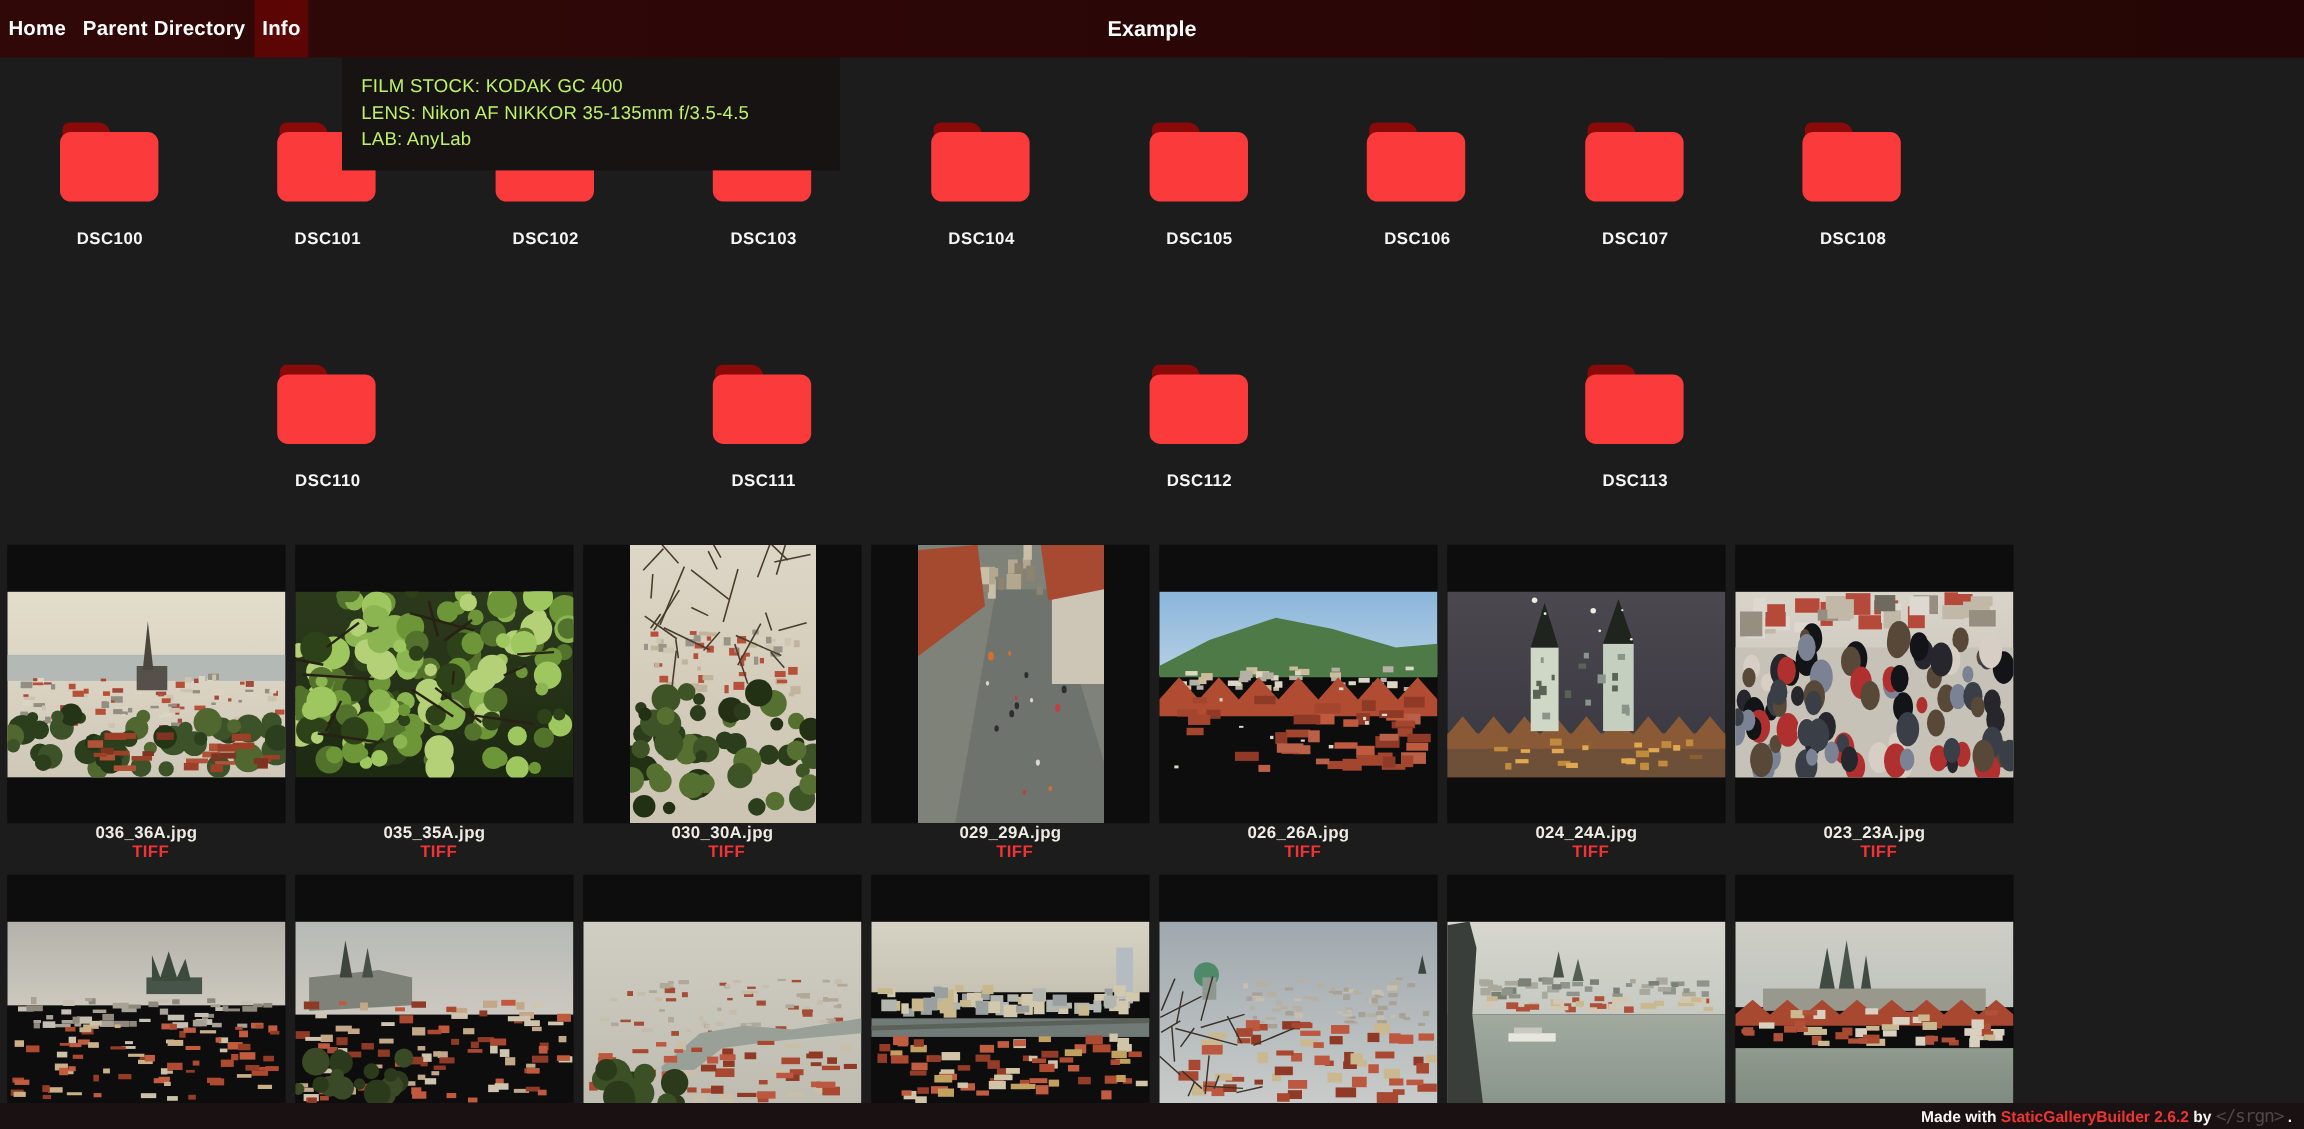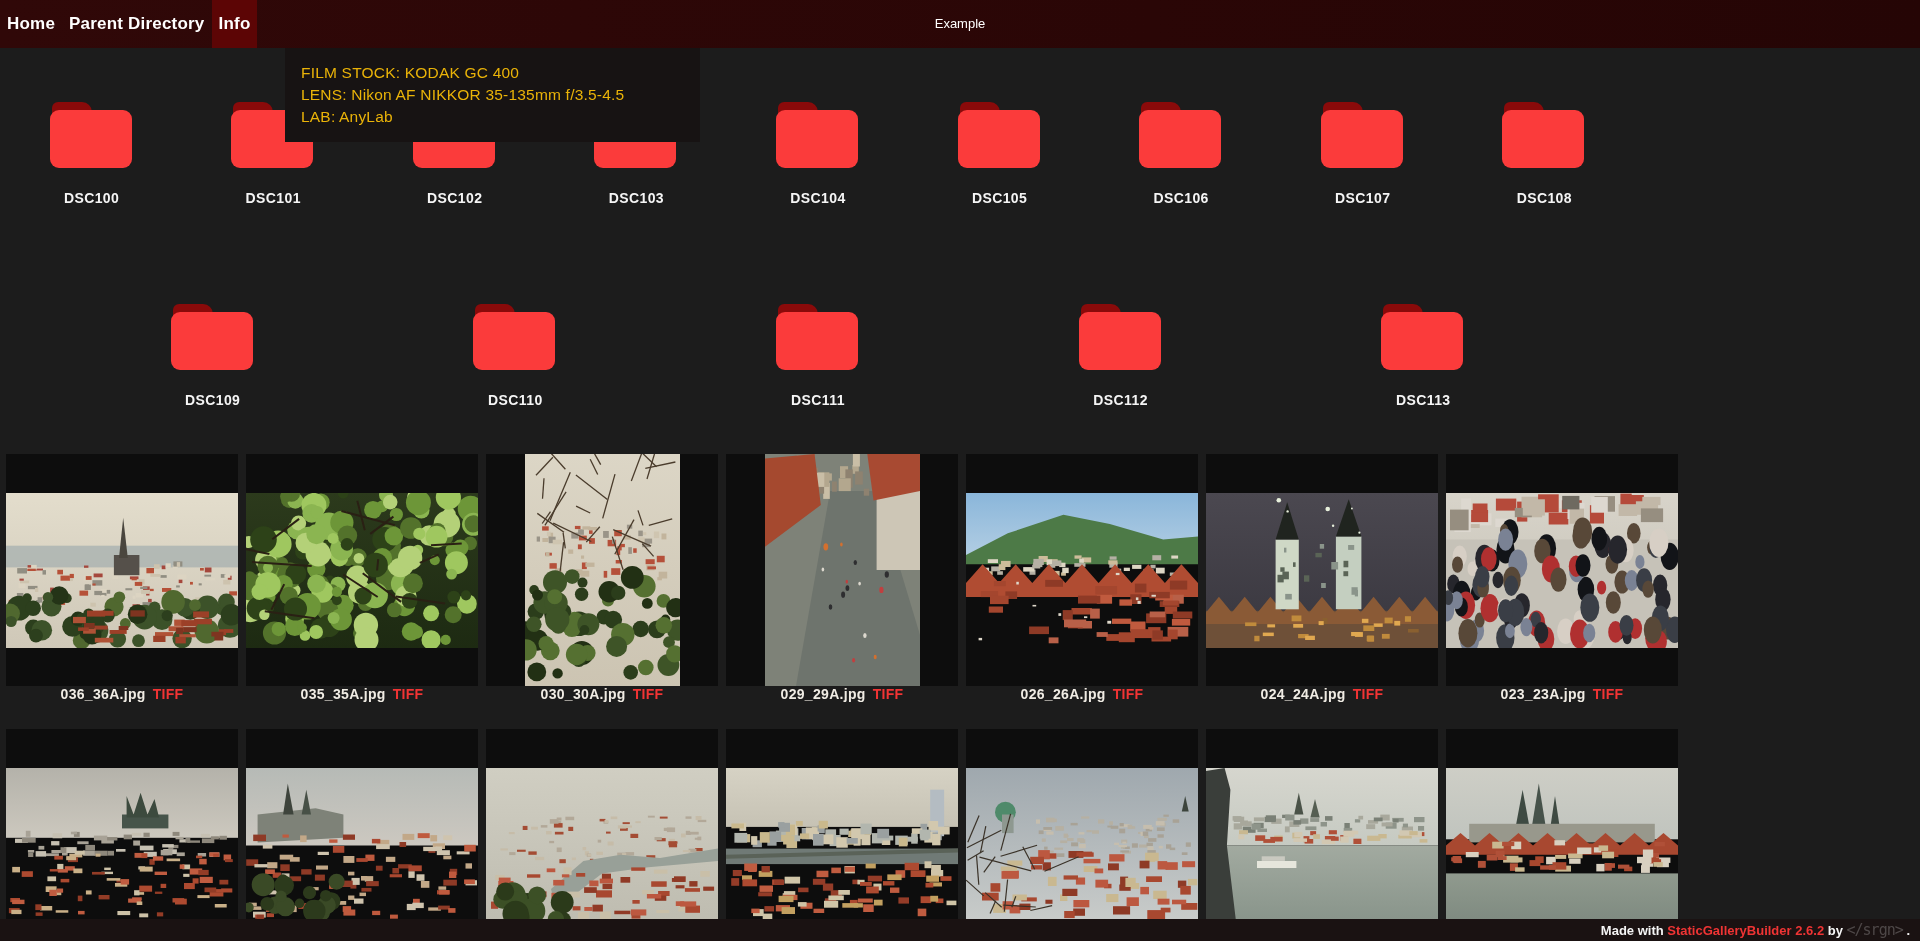--- a/index.html
+++ b/index.html
@@ -16,26 +16,26 @@
     display:flex; align-items:stretch; z-index:50;
   }
   .nav-item {
     padding:0 7px; line-height:48px; color:#ffffff;
     font-weight:bold; font-size:17px; letter-spacing:.2px; cursor:pointer;
     white-space:nowrap;
   }
   .nav-item.active { background:var(--nav-active,#5c0505); }
   .nav-title {
     position:absolute; left:50%; top:0; transform:translateX(-50%);
-    line-height:48px; color:#ffffff; font-weight:normal; font-size:13px;
+    line-height:48px; color:#ffffff; font-weight:bold; font-size:18px;
   }
   
   .info-panel {
     position:absolute; left:285px; top:48px; width:415px;
-    background:var(--panel-bg,#171313); color:#eab308;
+    background:var(--panel-bg,#171313); color:#bef264;
     font-size:15.5px; line-height:22px; padding:14px 16px;
     z-index:40; letter-spacing:.2px;
   }
   
   .folders {
     display:flex; flex-wrap:wrap; justify-content:space-evenly;
     width:1636px; padding-top:2px;
   }
   .folder-item {
     width:180px; height:154px; margin:24px 0;
@@ -58,22 +58,22 @@
   
   .gallery { display:flex; flex-wrap:wrap; padding-left:6px; width:1920px; }
   .photo-item { width:232px; margin:0 8px 13px 0; }
   .photo-card {
     width:232px; height:232px; background:var(--card-bg,#0d0d0d);
     display:flex; align-items:center; justify-content:center;
     cursor:pointer; overflow:hidden;
   }
   .photo-card svg { display:block; }
   .photo-caption {
-    height:30px; display:flex; justify-content:center;
-    font-size:14px; font-weight:bold; color:#f0ece4; letter-spacing:.3px;
+    height:30px; display:flex; align-items:center; justify-content:center;
+    font-size:14px; font-weight:bold; color:#f0ece4; letter-spacing:.3px;flex-direction:column;
   }
   .caption-tag { color:var(--accent,#f03434); margin-left:7px; }
   
   .footer {
     position:fixed; left:0; right:0; bottom:0; height:22px;
     background:var(--footer-bg,#1a1212);
     text-align:right; padding-right:10px;
     font-size:13px; font-weight:bold; color:#f5f5f5; line-height:22px;
     z-index:60;
   }
@@ -157,27 +157,20 @@
         <div class="folder-body"></div>
       </div>
       <div class="folder-label">DSC107</div>
     </div>
     <div class="folder-item">
       <div class="folder-icon">
         <div class="folder-tab"></div>
         <div class="folder-body"></div>
       </div>
       <div class="folder-label">DSC108</div>
-    </div>
-    <div class="folder-item">
-      <div class="folder-icon">
-        <div class="folder-tab"></div>
-        <div class="folder-body"></div>
-      </div>
-      <div class="folder-label">DSC109</div>
     </div>
     <div class="folder-item">
       <div class="folder-icon">
         <div class="folder-tab"></div>
         <div class="folder-body"></div>
       </div>
       <div class="folder-label">DSC110</div>
     </div>
     <div class="folder-item">
       <div class="folder-icon">

